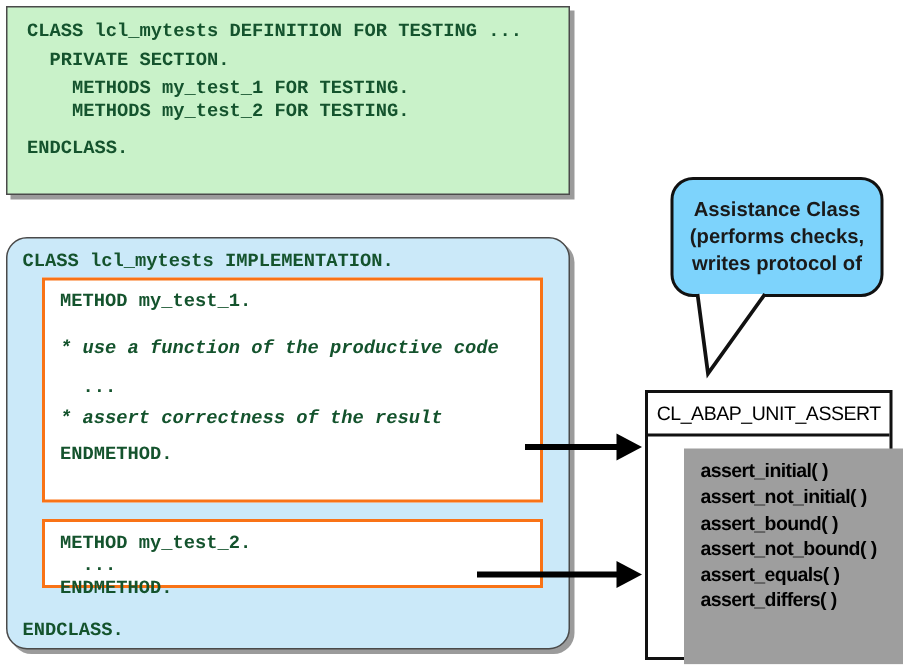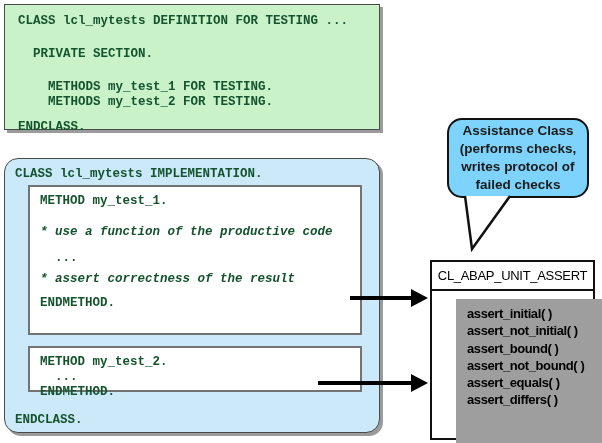--- a/index.html
+++ b/index.html
@@ -31,35 +31,35 @@
   }
   .cl {
     font-family: "Liberation Mono", "DejaVu Sans Mono", monospace;
     font-weight: bold;
     font-size: 12.5px;
     line-height: 15px;
     color: #14532d;
     white-space: pre;
   }
   .cl.comment { font-style: italic; }
-  .gap15 { margin-top: 18px; }
+  .gap15 { margin-top: 4px; }
   .gap16 { margin-top: 16px; }
   .gap11 { margin-top: 11px; }
   .gap10 { margin-top: 10px; }
   .gap9  { margin-top: 9px; }
   .gap6  { margin-top: 6px; }
 
   .impl-header { position: absolute; left: 10px; top: 8px; }
   .impl-footer { position: absolute; left: 10px; top: 254px; }
 
   .whitebox {
     position: absolute;
     left: 23px; width: 334px;
     background: #ffffff;
-    border: 2px solid #737373;
+    border: 2px solid #f97316;
     box-sizing: border-box;
     padding: 7px 0 0 10px;
   }
   .whitebox.m1 { top: 26px; height: 150px; }
   .whitebox.m2 { top: 187px; height: 46px; }
 
   
   .arrow-shaft { position: absolute; height: 4px; background: #000; }
   .arrow-head {
     position: absolute; width: 0; height: 0;
@@ -170,21 +170,20 @@
 
   <div>
     <div class="arrow-shaft a2s"></div>
     <div class="arrow-head a2h"></div>
   </div>
 
   <div class="callout">
     <div class="callout-line">Assistance Class</div>
     <div class="callout-line">(performs checks,</div>
     <div class="callout-line">writes protocol of</div>
-    <div class="callout-line">failed checks</div>
   </div>
   <svg class="callout-tail" width="60" height="60" viewBox="0 0 60 60">
     <path d="M 9 2 L 16 55 L 54 2" fill="#ffffff" stroke="#111111" stroke-width="2.5"></path>
   </svg>
 
   <div class="assert-box">
     <div class="assert-title">CL_ABAP_UNIT_ASSERT</div>
     <div class="assert-panel">
       <div class="assert-method">assert_initial( )</div>
       <div class="assert-method">assert_not_initial( )</div>

